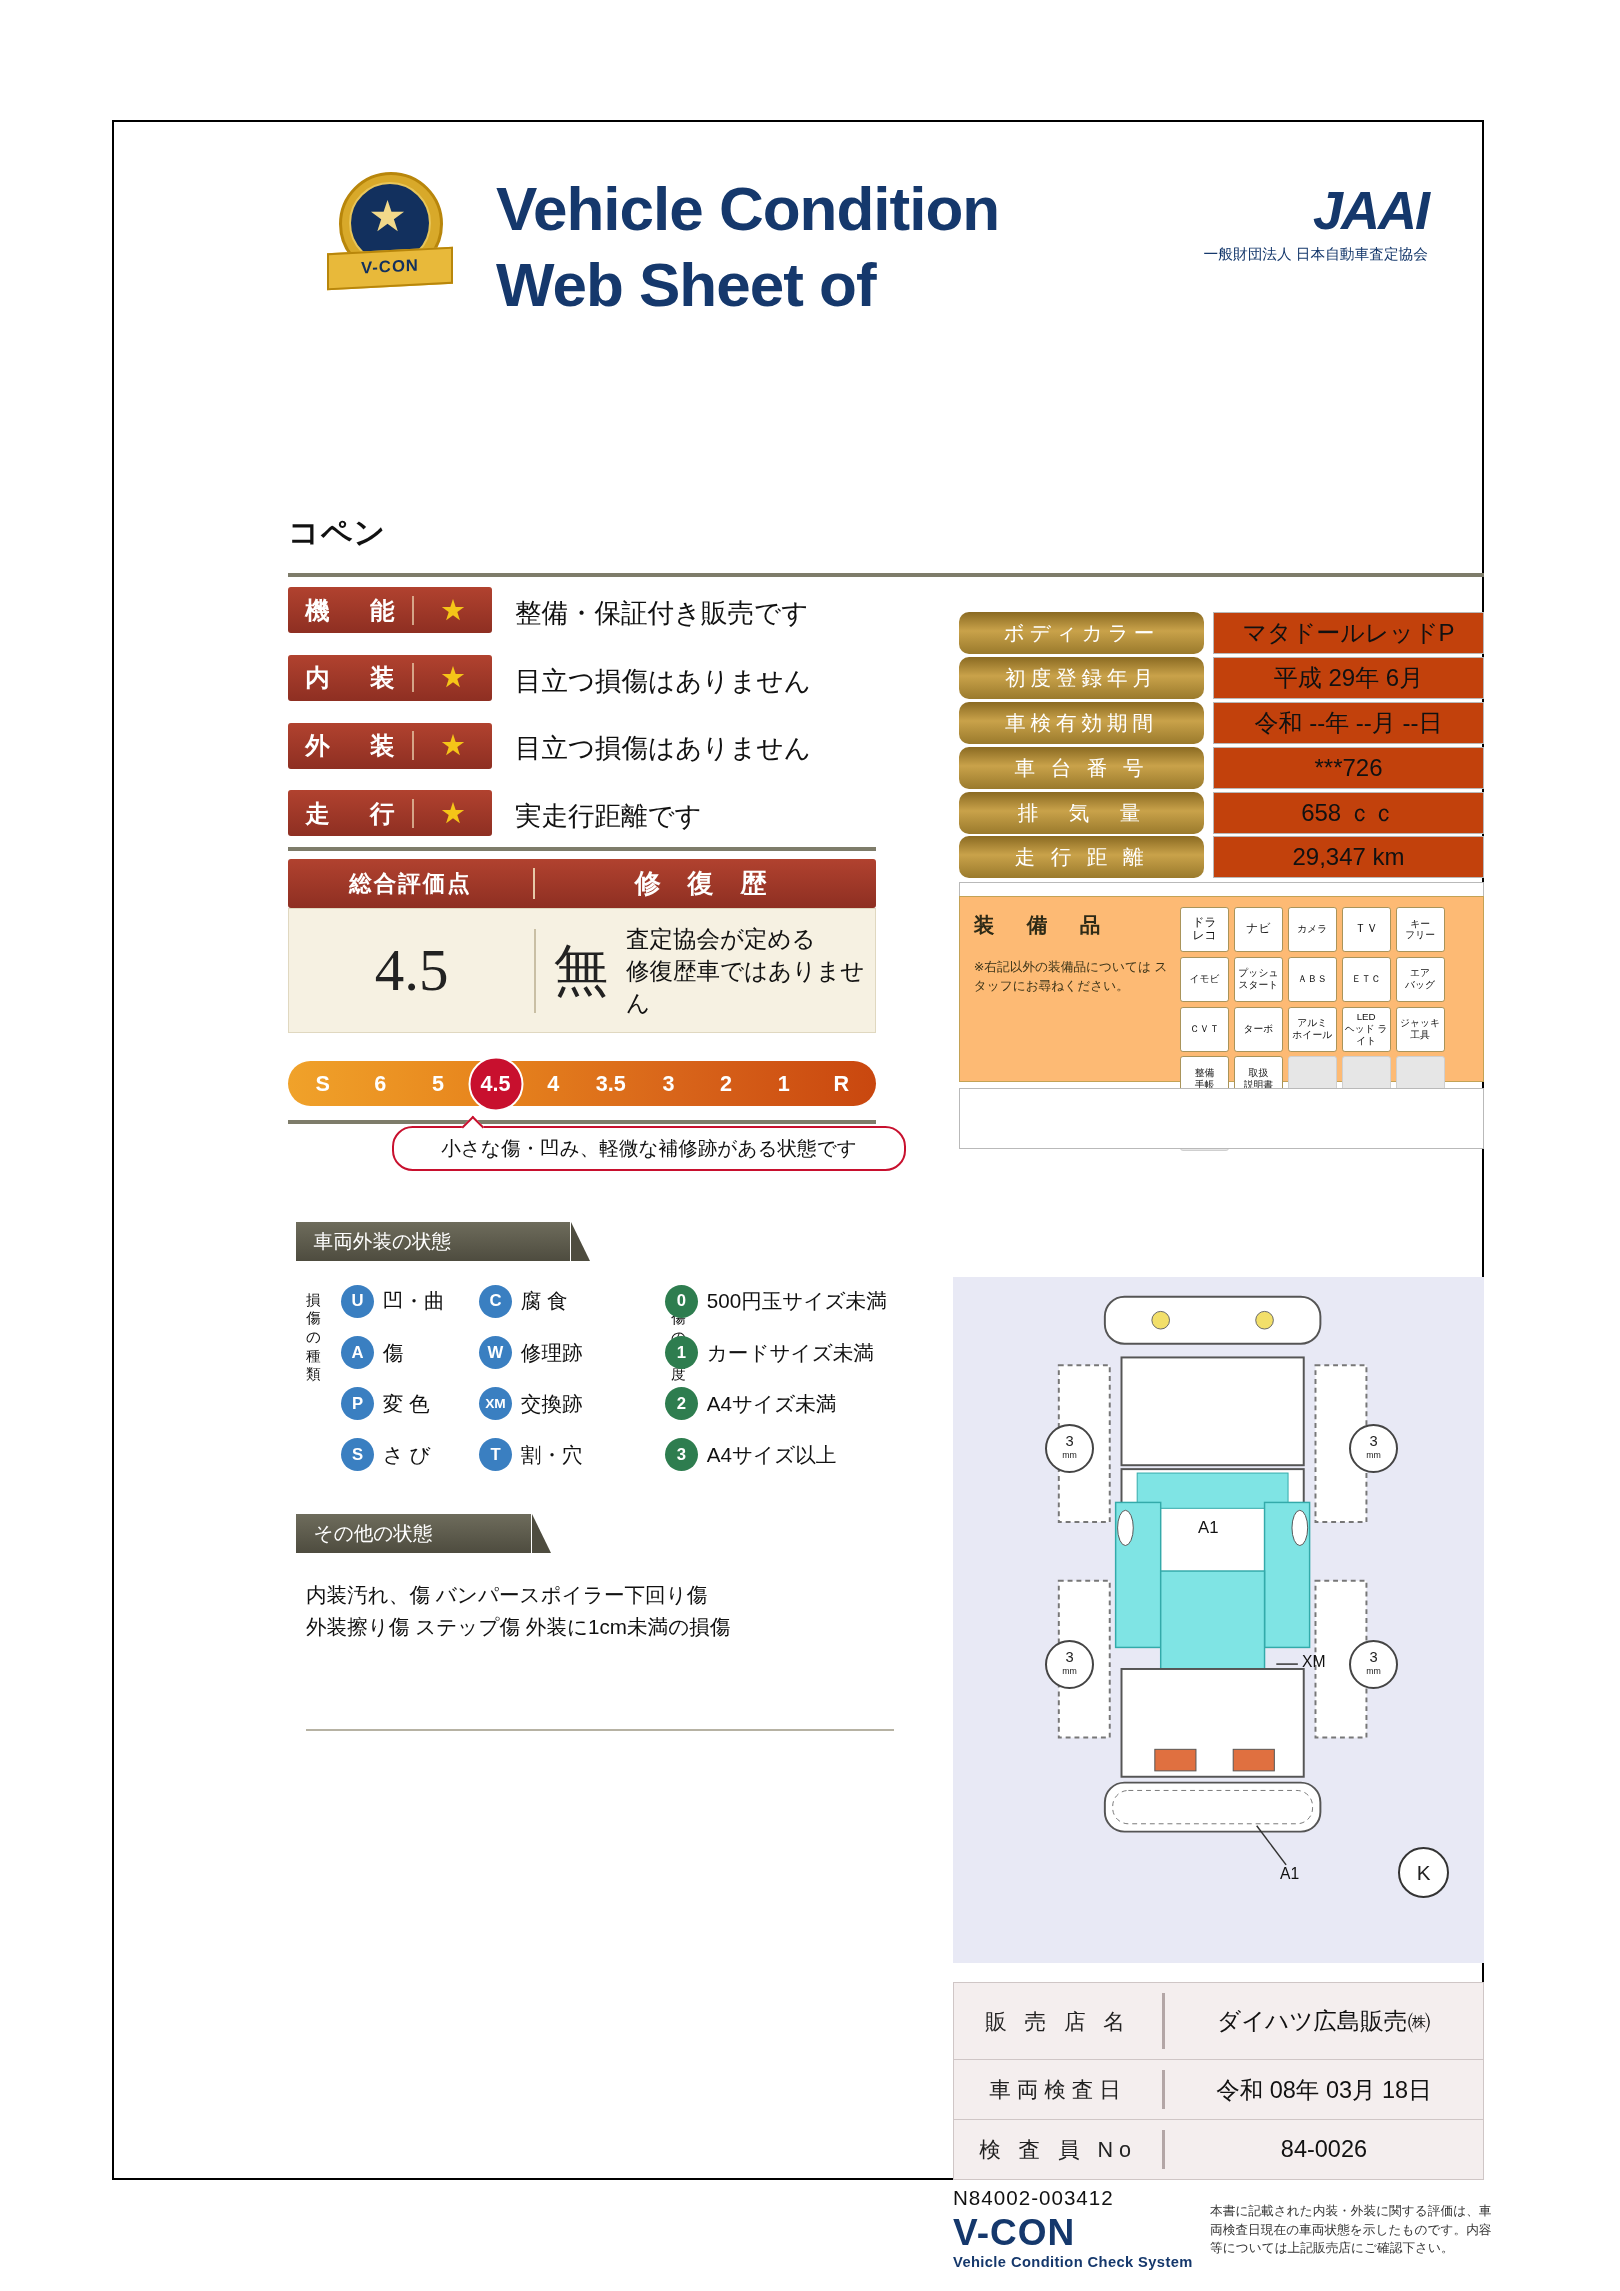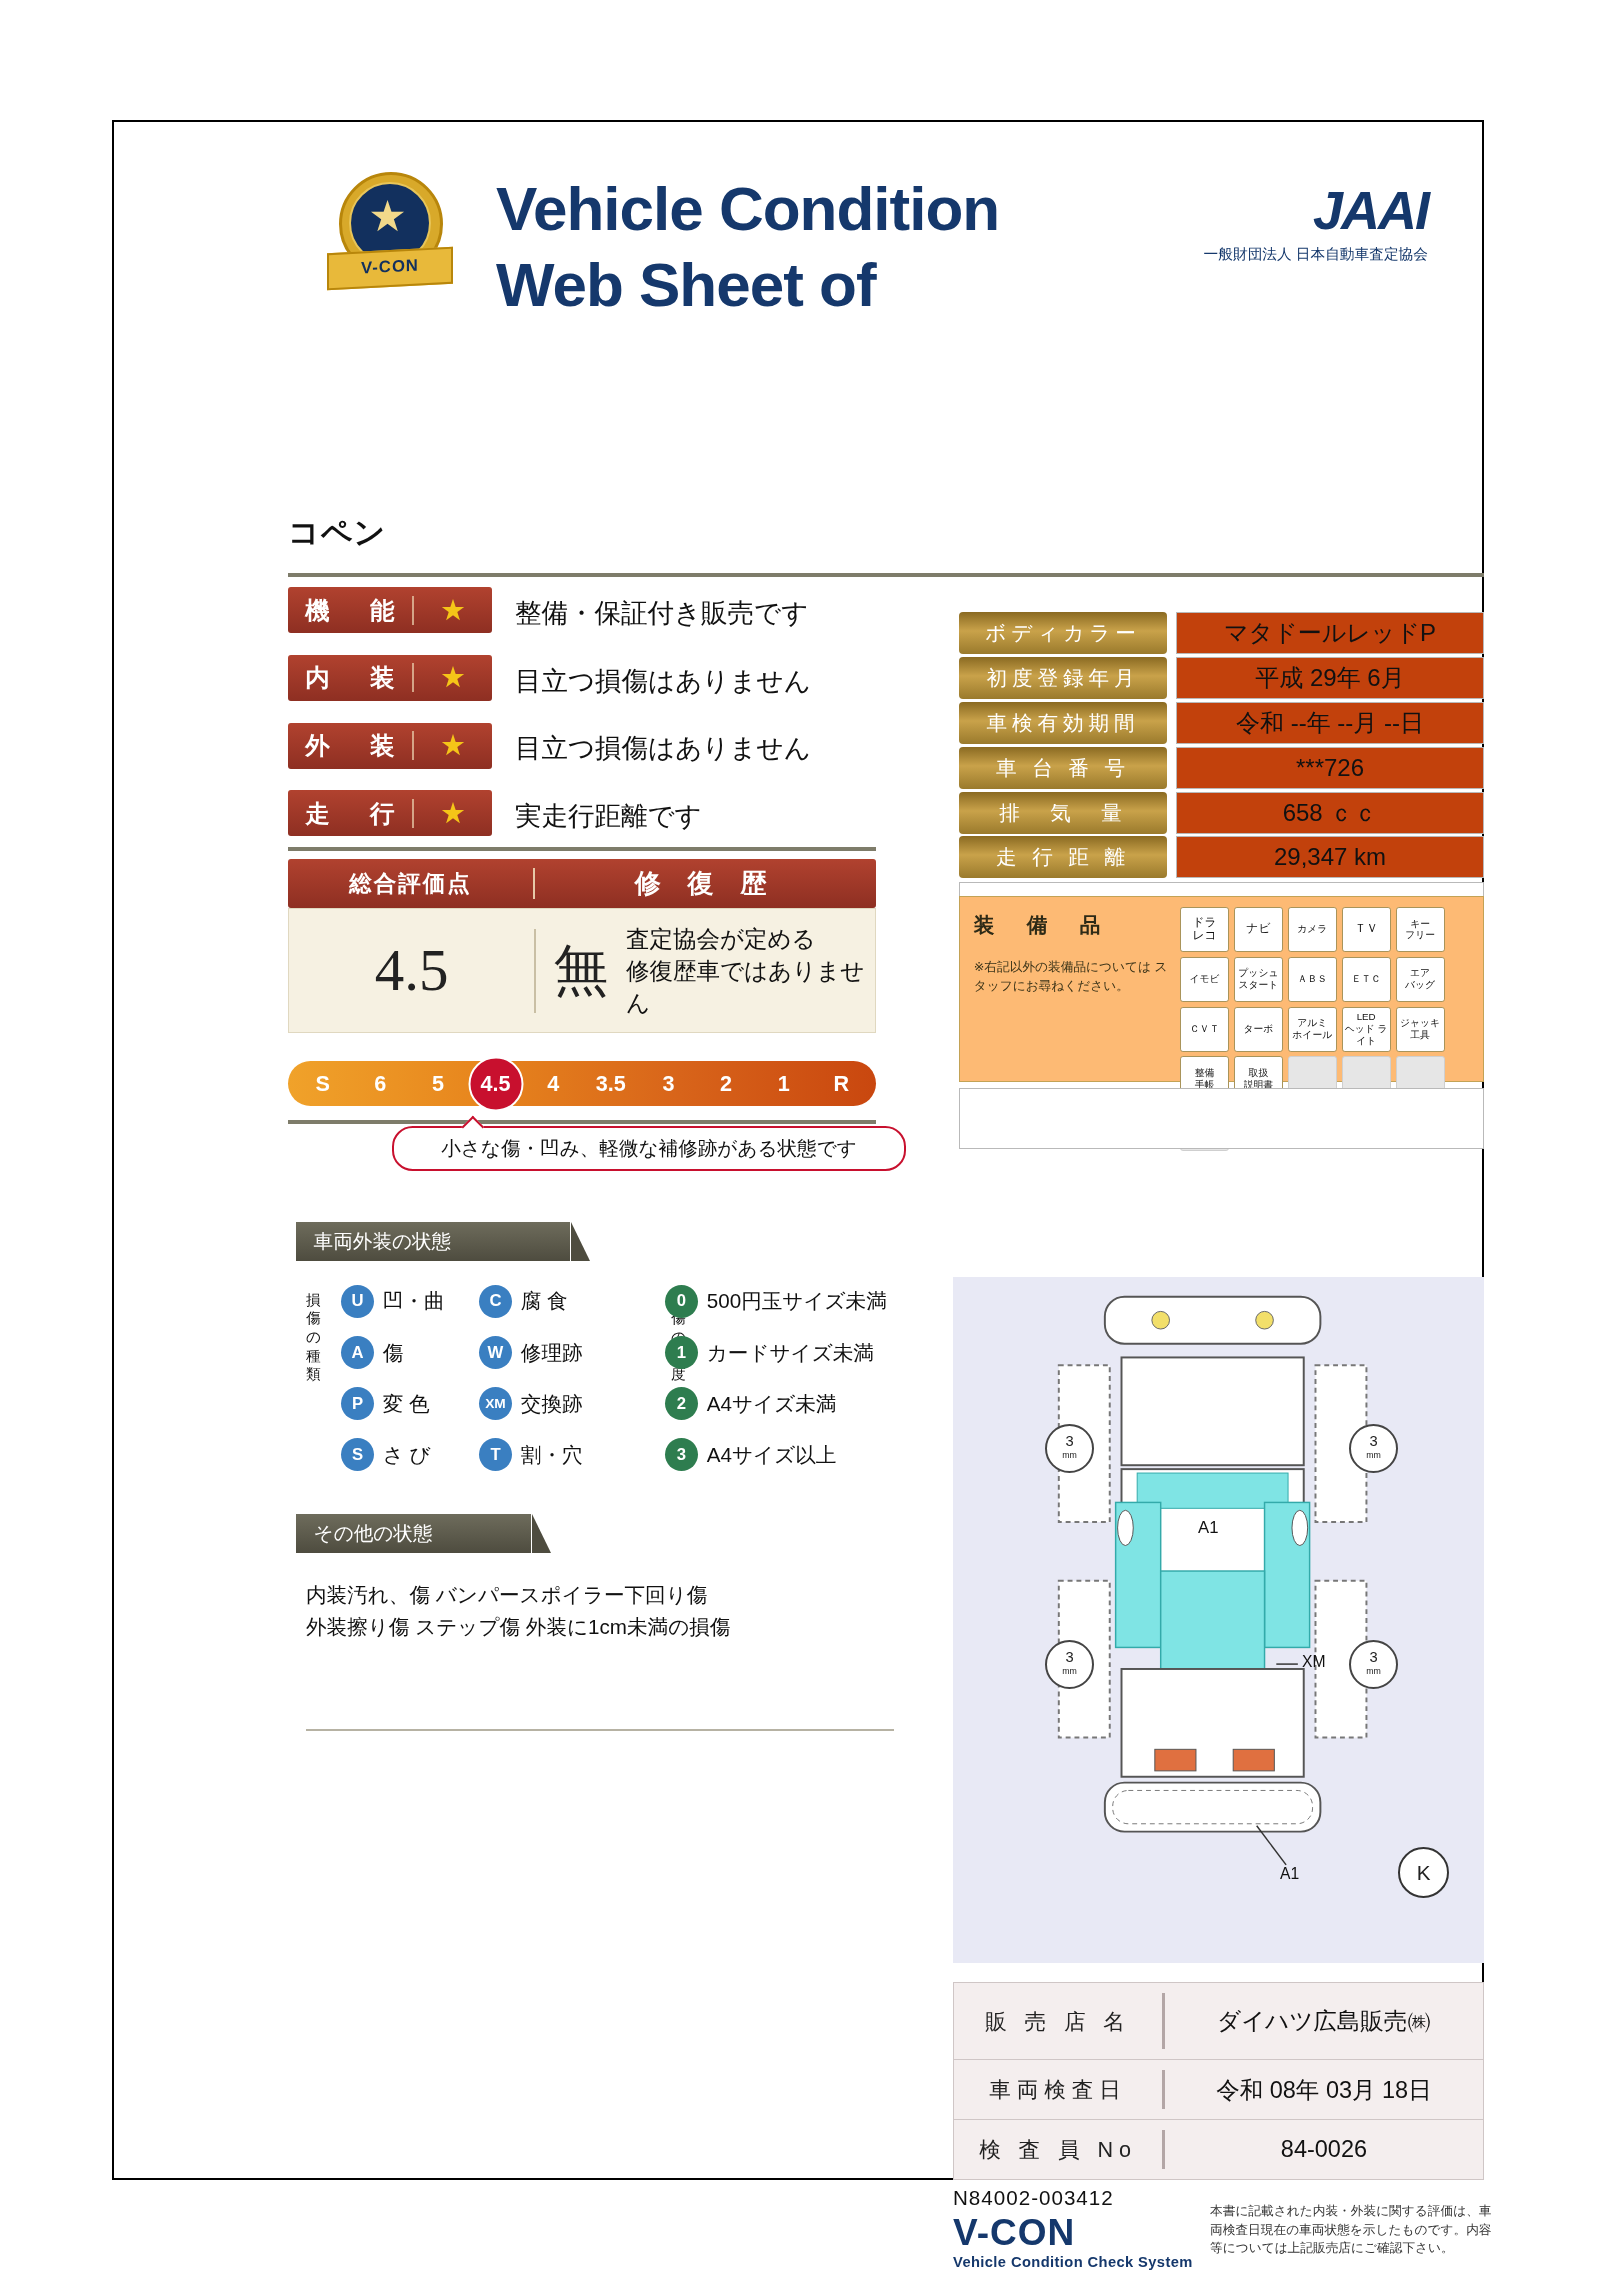--- a/index.html
+++ b/index.html
@@ -56,22 +56,22 @@
   .scale .cell{flex:1;text-align:center;color:#fff;font-size:21.6px;font-weight:bold;position:relative;}
   .scale .bubble{position:absolute;left:50%;top:50%;transform:translate(-50%,-50%);width:51px;height:51px;border-radius:50%;
     background:#c8102e;border:2.9px solid #fff;display:flex;align-items:center;justify-content:center;font-size:21.6px;color:#fff;font-weight:bold;}
   .scalenote{position:absolute;left:278px;top:1004px;width:510px;height:41px;border:2px solid #c8102e;border-radius:20.6px;
     display:flex;align-items:center;justify-content:center;font-size:19.6px;color:#111;background:#fff;}
   .scalenote:before{content:"";position:absolute;left:71px;top:-8.8px;width:13.7px;height:13.7px;background:#fff;border-left:2px solid #c8102e;border-top:2px solid #c8102e;transform:rotate(45deg);}
 
   
   .spec{position:absolute;left:845px;top:490px;width:525px;}
   .spec-row{display:flex;height:42px;margin-bottom:2.9px;}
-  .spec-row .k{width:208px;background:linear-gradient(to bottom,#8a6a22,#c9a24a 45%,#9a7a2c);color:#fff;font-size:20.6px;
-    display:flex;align-items:center;justify-content:center;letter-spacing:4.9px;border-radius:4px;}
+  .spec-row .k{width:245px;background:linear-gradient(to bottom,#8a6a22,#c9a24a 45%,#9a7a2c);color:#fff;font-size:20.6px;
+    display:flex;align-items:center;justify-content:center;letter-spacing:4.9px;border-radius:10px;}
   .spec-row .v{flex:1;margin-left:9px;border:1px solid #b9b9b9;display:flex;align-items:center;justify-content:center;font-size:24px;color:#111;background:#c2410c;}
   .spec-blank{margin-top:3.9px;height:59px;border:1px solid #b9b9b9;background:#fff;}
 
   
   .equip{position:absolute;left:845px;top:774px;width:525px;height:186px;background:#fdba74;border:1px solid #c3a255;box-sizing:border-box;display:flex;}
   .equip-left{width:220px;padding:13.7px 9.8px 0 13.7px;box-sizing:border-box;}
   .equip-left .t{font-size:20.6px;letter-spacing:5.9px;color:#2d2a16;font-weight:bold;}
   .equip-left .n{margin-top:19.6px;font-size:12.7px;line-height:18.6px;color:#3a3318;}
   .equip-grid{flex:1;padding:9.8px 7.8px 0 0;display:flex;flex-wrap:wrap;align-content:flex-start;gap:4.9px 4.9px;}
   .eq{width:47px;height:43px;border:1px solid #a9945a;background:#fff;border-radius:2.9px;display:flex;flex-direction:column;

